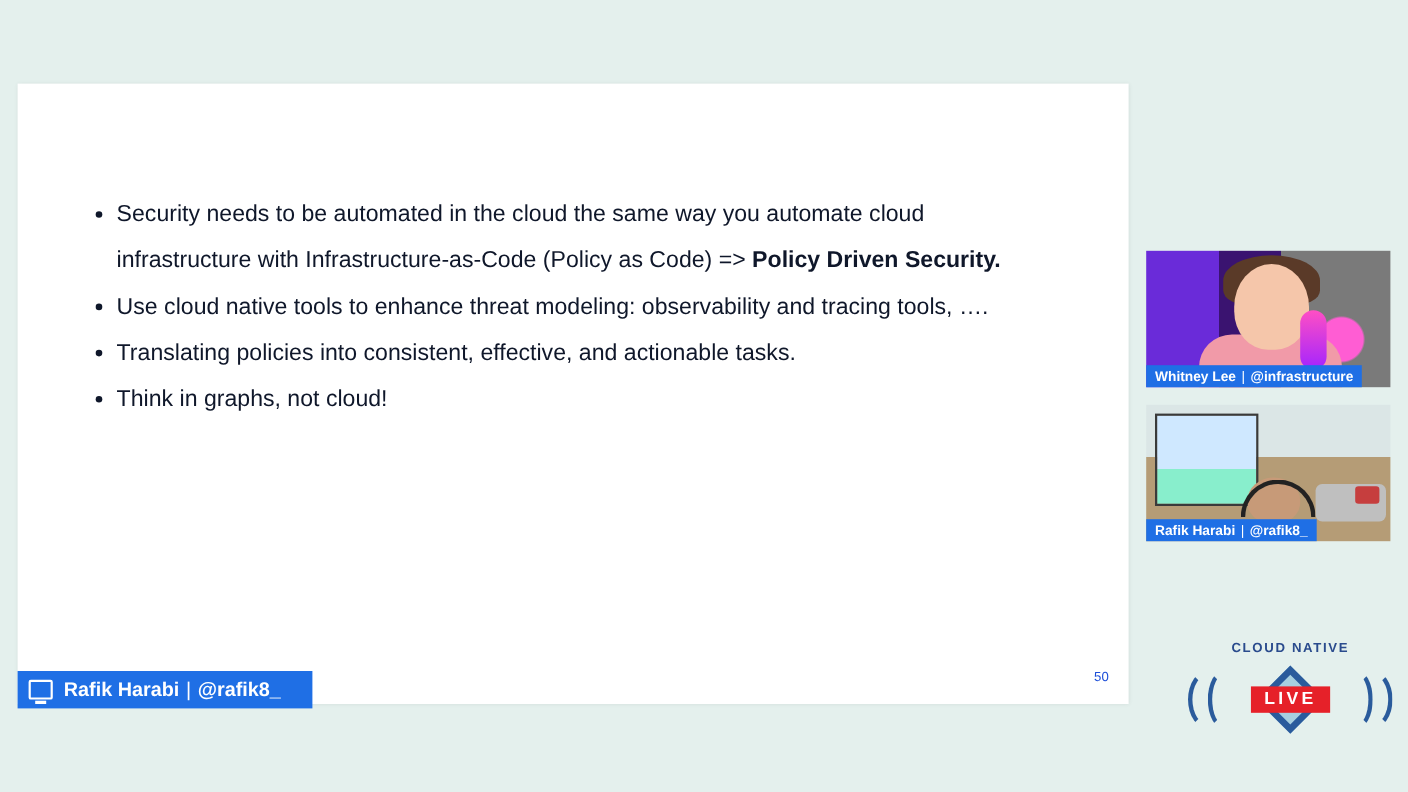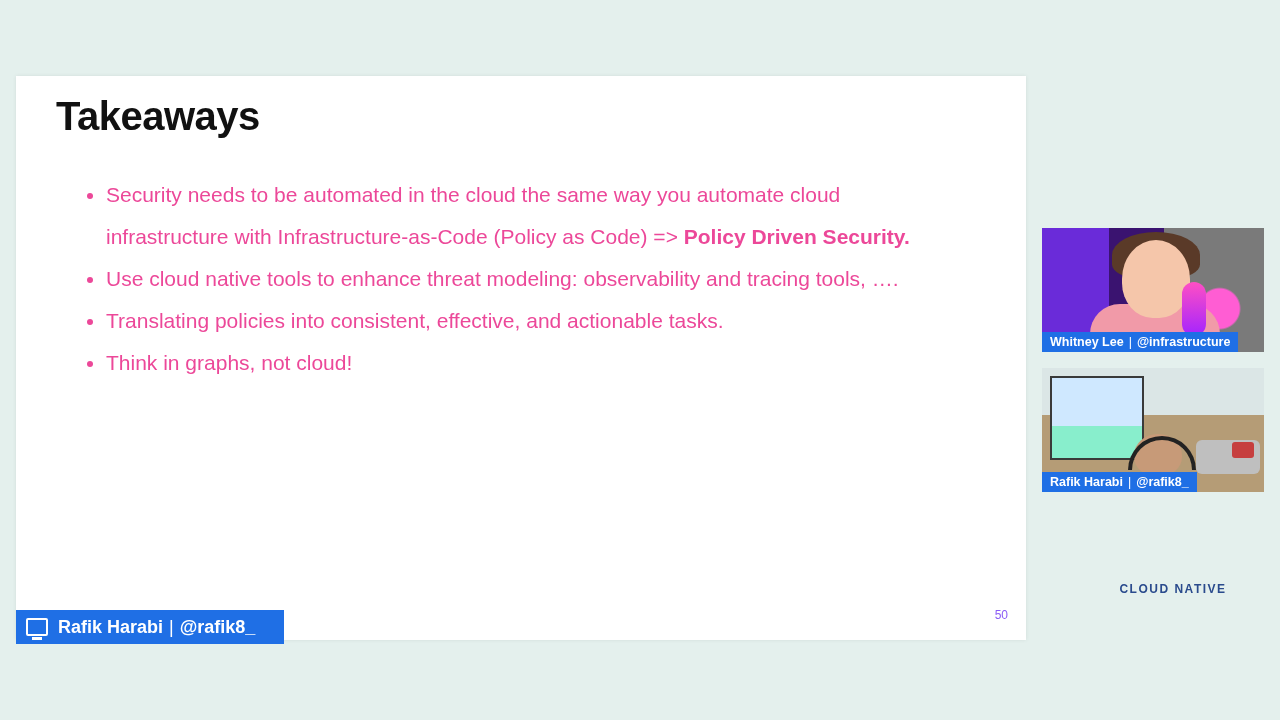--- a/index.html
+++ b/index.html
@@ -31,35 +31,35 @@
     font-weight: 800;
     color: #111;
     letter-spacing: -0.5px;
   }
   .slide-bullets {
     position: absolute;
     left: 66px;
     top: 98px;
     right: 80px;
     font-size: 21px;
-    color: #ec4899;
+    color: #0f172a;
     line-height: 2.0;
   }
   .slide-bullets ul {
     margin: 0;
     padding-left: 24px;
     list-style: disc;
   }
   .slide-bullets .b1-bold { font-weight: 700; }
   .slide-pagenum {
     position: absolute;
     right: 18px;
     bottom: 18px;
     font-size: 12px;
-    color: #8b5cf6;
+    color: #1d4ed8;
   }
 
   
   .presenter-bar {
     position: absolute;
     left: 16px;
     top: 610px;   
     width: 268px;
     height: 34px;
     background: #1f6fe5;
@@ -209,21 +209,20 @@
   }
   .cn-waves-l .w1 { right: 0; width: 22px; border-right-color: transparent; }
   .cn-waves-l .w2 { right: 10px; width: 30px; border-right-color: transparent; }
   .cn-waves-r .w1 { left: 0; width: 22px; border-left-color: transparent; }
   .cn-waves-r .w2 { left: 10px; width: 30px; border-left-color: transparent; }
 </style>
 </head>
 <body>
 
 <div class="slide">
-  <div class="slide-title">Takeaways</div>
 
   <div class="slide-bullets">
     <ul>
       <li>
         <span>Security needs to be automated in the cloud the same way you automate cloud infrastructure with Infrastructure-as-Code (Policy as Code) =&gt; </span><span class="b1-bold">Policy Driven Security.</span>
       </li>
       <li>Use cloud native tools to enhance threat modeling: observability and tracing tools, ….</li>
       <li>Translating policies into consistent, effective, and actionable tasks.</li>
       <li>Think in graphs, not cloud!</li>
     </ul>
@@ -259,13 +258,25 @@
   <div class="cam-headset2a"></div>
   <div class="cam-label">
     <span>Rafik Harabi</span>
     <span class="sep">|</span>
     <span>@rafik8_</span>
   </div>
 </div>
 
 <div class="cnlogo">
   <div class="cn-text">CLOUD NATIVE</div>
+  <div class="cn-mark">
+    <div class="cn-waves-l">
+      <div class="wave w1"></div>
+        <div class="wave w2"></div>
+    </div>
+    <div class="cn-hex"></div>
+    <div class="cn-live">LIVE</div>
+    <div class="cn-waves-r">
+      <div class="wave w1"></div>
+        <div class="wave w2"></div>
+    </div>
+  </div>
 </div>
 
 </body></html>

